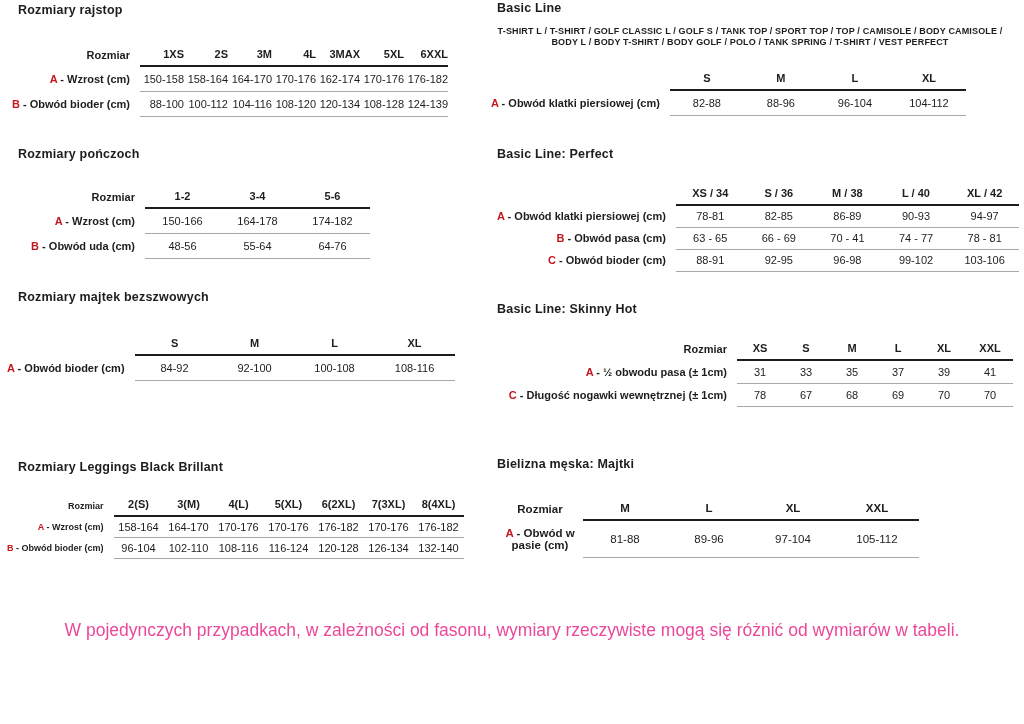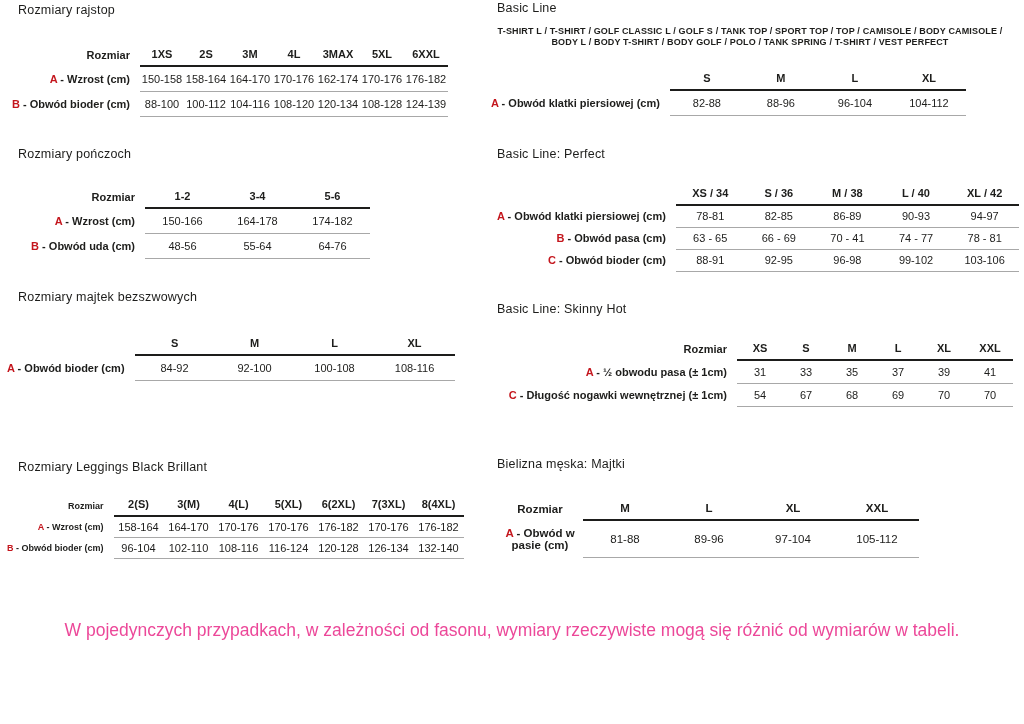--- a/index.html
+++ b/index.html
@@ -17,21 +17,21 @@
   #sec-rajstop  { left: 18px;  top: 3px;   width: 460px; }
   #sec-ponczoch { left: 18px;  top: 147px; width: 460px; }
   #sec-majtek   { left: 18px;  top: 290px; width: 460px; }
   #sec-leggings { left: 18px;  top: 460px; width: 460px; }
   #sec-basic    { left: 497px; top: 1px;   width: 522px; }
   #sec-perfect  { left: 497px; top: 147px; width: 522px; }
   #sec-skinny   { left: 497px; top: 302px; width: 522px; }
   #sec-majtki   { left: 497px; top: 457px; width: 522px; }
 
   .sec-title {
-    font-size: 12.5px; font-weight: normal;
+    font-size: 12.5px; font-weight: bold;
     letter-spacing: 0.2px; color: #1d1d1b;
   }
 
   .products {
     margin-top: 11px; width: 506px; 
     text-align: center;
     font-size: 9px; font-weight: bold; line-height: 11px;
     letter-spacing: 0.15px; color: #1d1d1b;
   }
 
@@ -53,21 +53,21 @@
   }
   .rlabel {
     font-weight: bold; text-align: right; vertical-align: middle;
     font-size: 11px; padding-right: 10px; white-space: nowrap;
   }
   .letter { color: #c4161d; font-weight: bold; }
 
   
   .t-rajstop  { margin-top: 28px; margin-left: -11px; }
   .t-rajstop  .corner, .t-rajstop .rlabel { width: 133px; }
-  .t-rajstop  .hcell,  .t-rajstop .vcell  { width: 44px; }
+  .t-rajstop  .hcell,  .t-rajstop .vcell  { width: 44px; text-align: right; }
 
   .t-ponczoch { margin-top: 26px; margin-left: -11px; }
   .t-ponczoch .corner, .t-ponczoch .rlabel { width: 138px; }
   .t-ponczoch .hcell,  .t-ponczoch .vcell  { width: 75px; margin-top: 46px; }
 
   .t-majtek   { margin-top: 30px; margin-left: -11px; }
   .t-majtek   .corner, .t-majtek .rlabel { width: 112px; }
   .t-majtek   .hcell,  .t-majtek .vcell  { width: 80px; }
 
   .t-leggings { margin-top: 21px; margin-left: -11px; }
@@ -325,21 +325,21 @@
               <td class="rlabel"><span class="letter">A</span> - ½ obwodu pasa (± 1cm)</td>
               <td class="vcell">31</td>
               <td class="vcell">33</td>
               <td class="vcell">35</td>
               <td class="vcell">37</td>
               <td class="vcell">39</td>
               <td class="vcell">41</td>
             </tr>
             <tr>
               <td class="rlabel"><span class="letter">C</span> - Długość nogawki wewnętrznej (± 1cm)</td>
-              <td class="vcell">54</td>
+              <td class="vcell">78</td>
               <td class="vcell">67</td>
               <td class="vcell">68</td>
               <td class="vcell">69</td>
               <td class="vcell">70</td>
               <td class="vcell">70</td>
             </tr>
           </tbody>
         </table>
       </div>
   </section>

